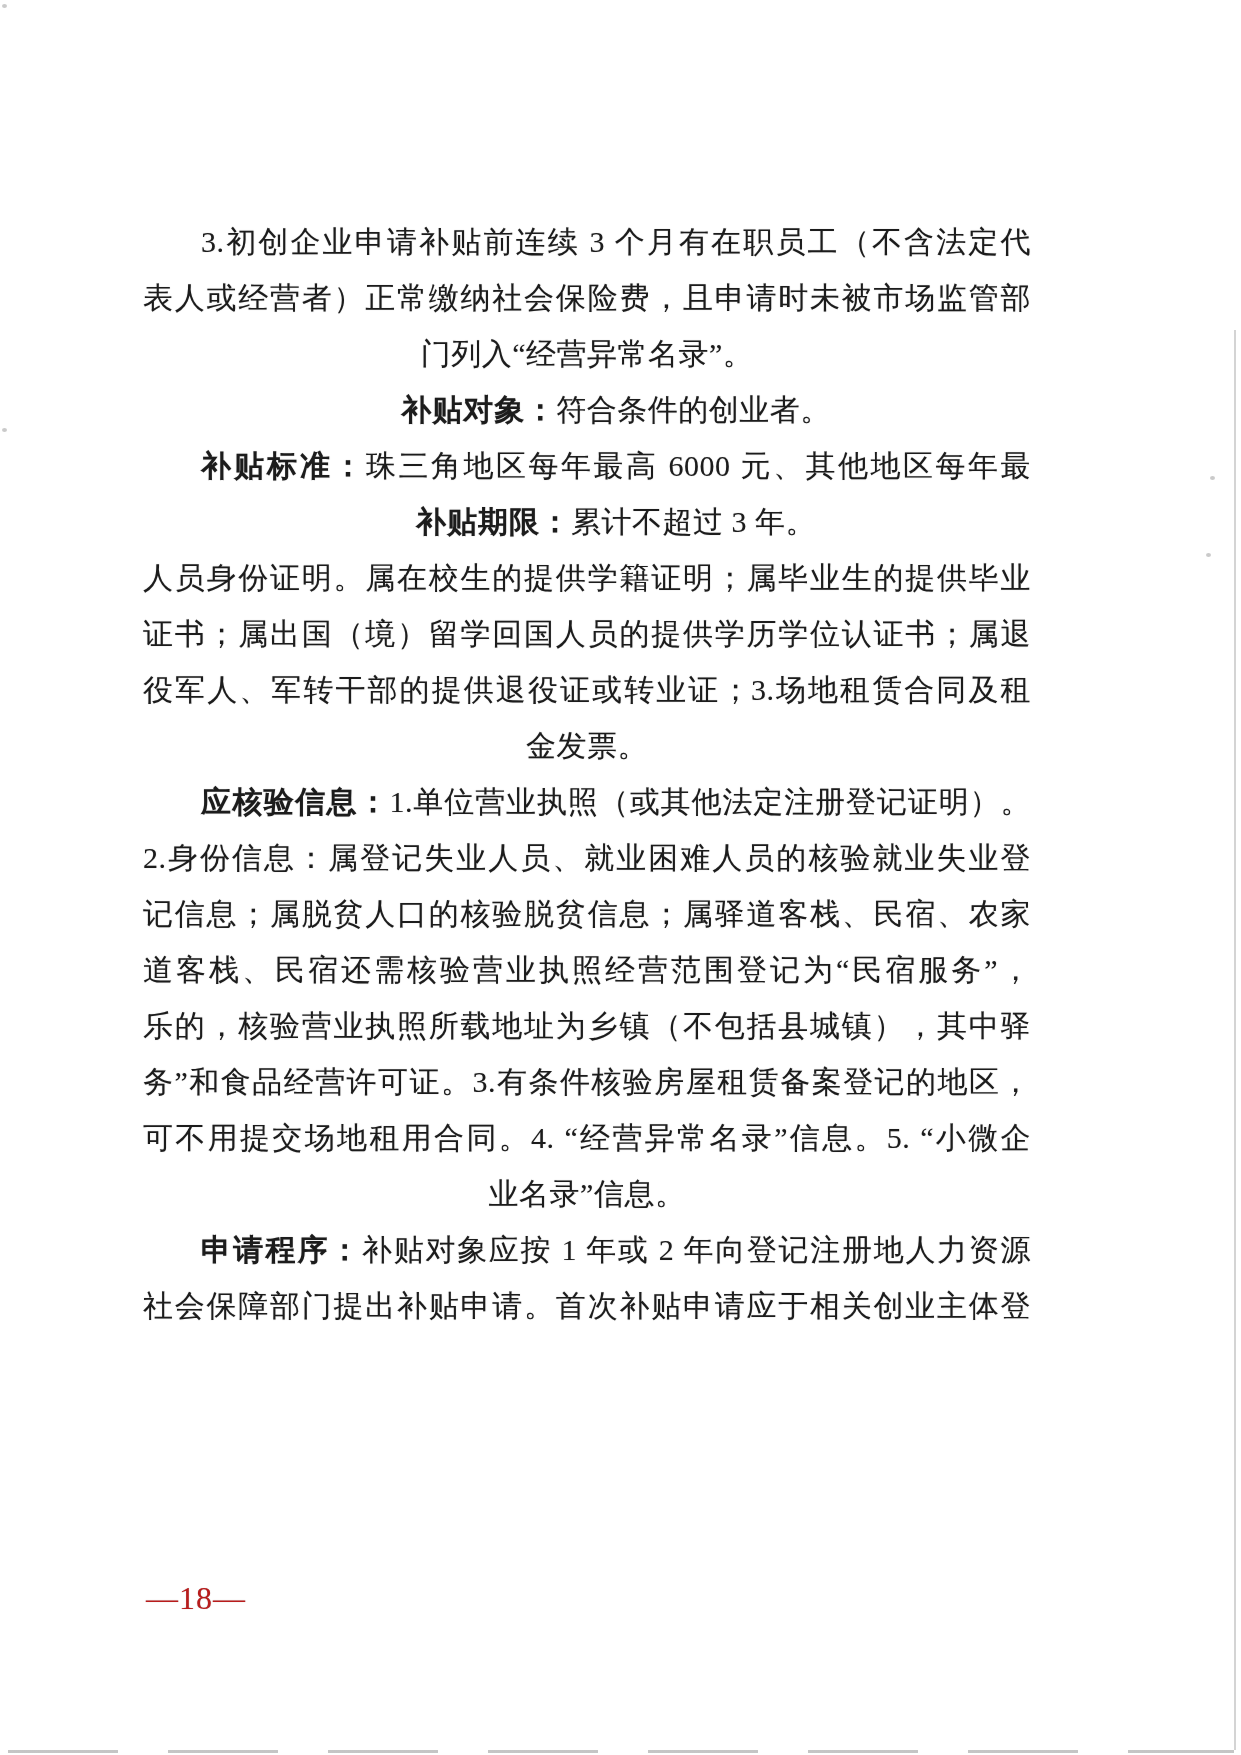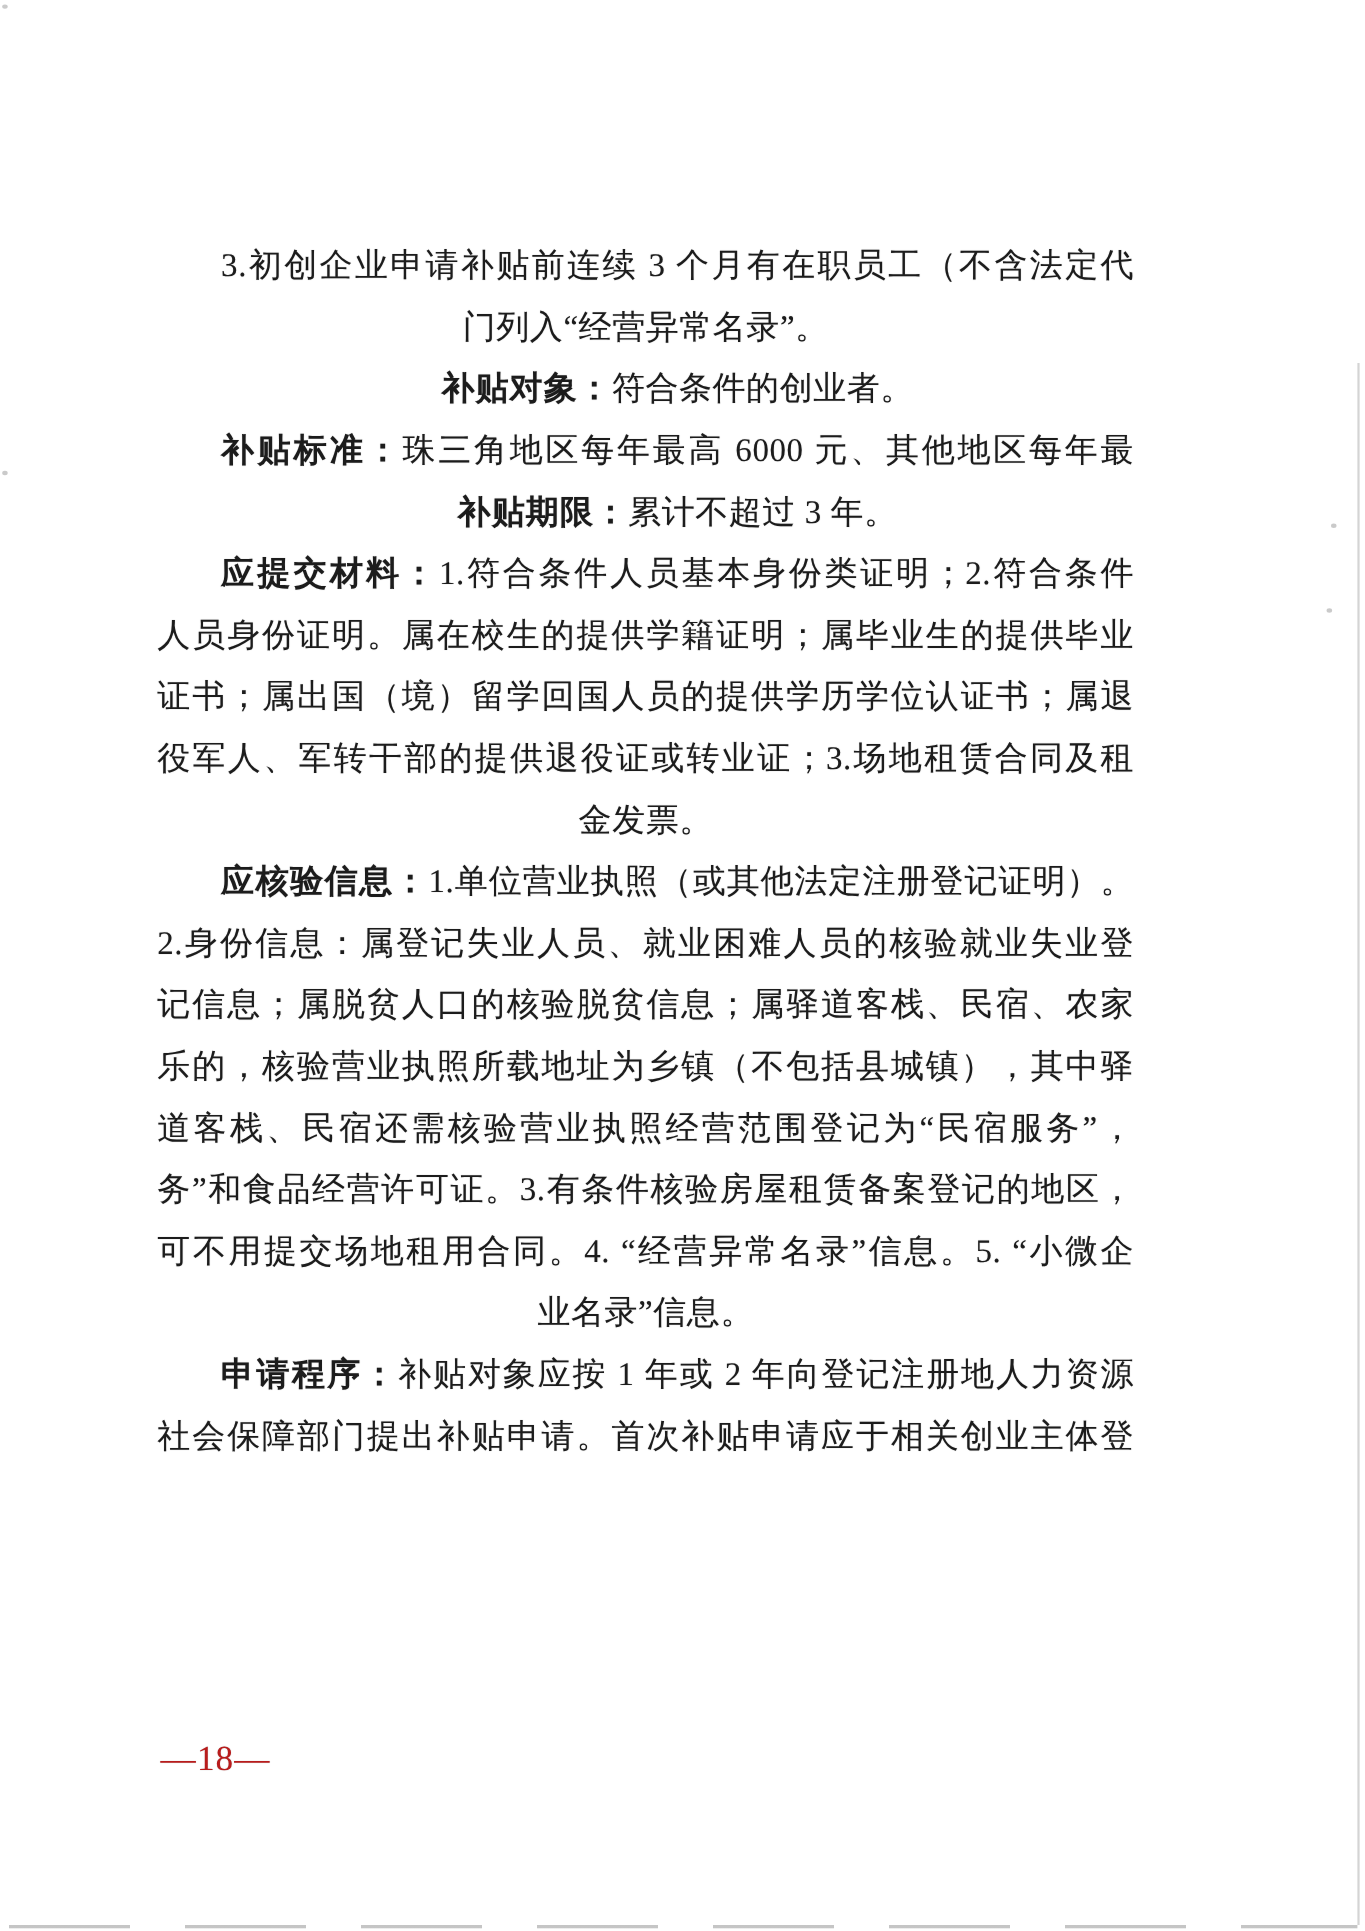--- a/index.html
+++ b/index.html
@@ -94,34 +94,34 @@
   .speck.s3 { left: 1210px; top: 476px;  }
   .speck.s4 { left: 1206px; top: 553px;  }
 </style>
 </head>
 <body>
 
 <div class="page">
 
   <div class="content">
       <div class="line justify indent"><span>3.初创企业申请补贴前连续 3 个月有在职员工（不含法定代</span></div>
+      <div class="line justify"><span>表人或经营者）正常缴纳社会保险费，且申请时未被市场监管部</span></div>
       <div class="line"><span>门列入“经营异常名录”。</span></div>
       <div class="line indent"><span class="label">补贴对象：</span><span>符合条件的创业者。</span></div>
       <div class="line justify indent"><span class="label">补贴标准：</span><span>珠三角地区每年最高 6000 元、其他地区每年最</span></div>
       <div class="line indent"><span class="label">补贴期限：</span><span>累计不超过 3 年。</span></div>
-      <div class="line justify indent"><span class="label">应提交材料：</span><span>1.符合条件人员基本身份类证明；2.符合条件</span></div>
       <div class="line justify"><span>人员身份证明。属在校生的提供学籍证明；属毕业生的提供毕业</span></div>
       <div class="line justify"><span>证书；属出国（境）留学回国人员的提供学历学位认证书；属退</span></div>
       <div class="line justify"><span>役军人、军转干部的提供退役证或转业证；3.场地租赁合同及租</span></div>
       <div class="line"><span>金发票。</span></div>
       <div class="line justify indent"><span class="label">应核验信息：</span><span>1.单位营业执照（或其他法定注册登记证明）。</span></div>
       <div class="line justify"><span>2.身份信息：属登记失业人员、就业困难人员的核验就业失业登</span></div>
       <div class="line justify"><span>记信息；属脱贫人口的核验脱贫信息；属驿道客栈、民宿、农家</span></div>
+      <div class="line justify"><span>道客栈、民宿还需核验营业执照经营范围登记为“民宿服务”，</span></div>
       <div class="line justify"><span>乐的，核验营业执照所载地址为乡镇（不包括县城镇），其中驿</span></div>
-      <div class="line justify"><span>道客栈、民宿还需核验营业执照经营范围登记为“民宿服务”，</span></div>
       <div class="line justify"><span>务”和食品经营许可证。3.有条件核验房屋租赁备案登记的地区，</span></div>
       <div class="line justify"><span>可不用提交场地租用合同。4. “经营异常名录”信息。5. “小微企</span></div>
       <div class="line"><span>业名录”信息。</span></div>
       <div class="line justify indent"><span class="label">申请程序：</span><span>补贴对象应按 1 年或 2 年向登记注册地人力资源</span></div>
       <div class="line justify"><span>社会保障部门提出补贴申请。首次补贴申请应于相关创业主体登</span></div>
     </div>
 
   <div class="page-number">—18—</div>
 
   <div class="edge-bottom"></div>

